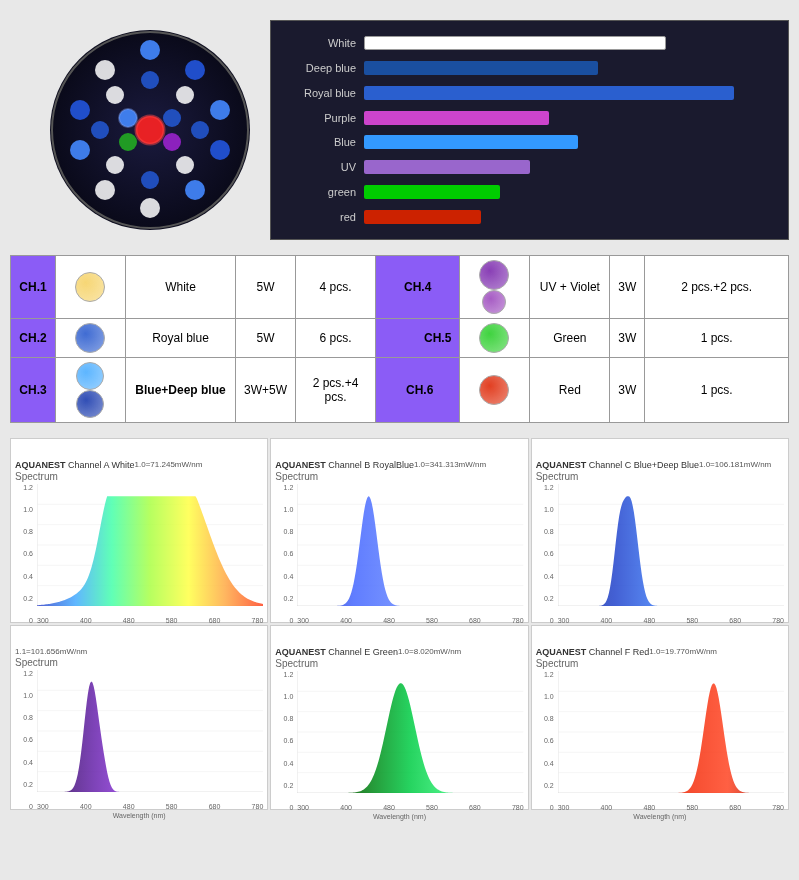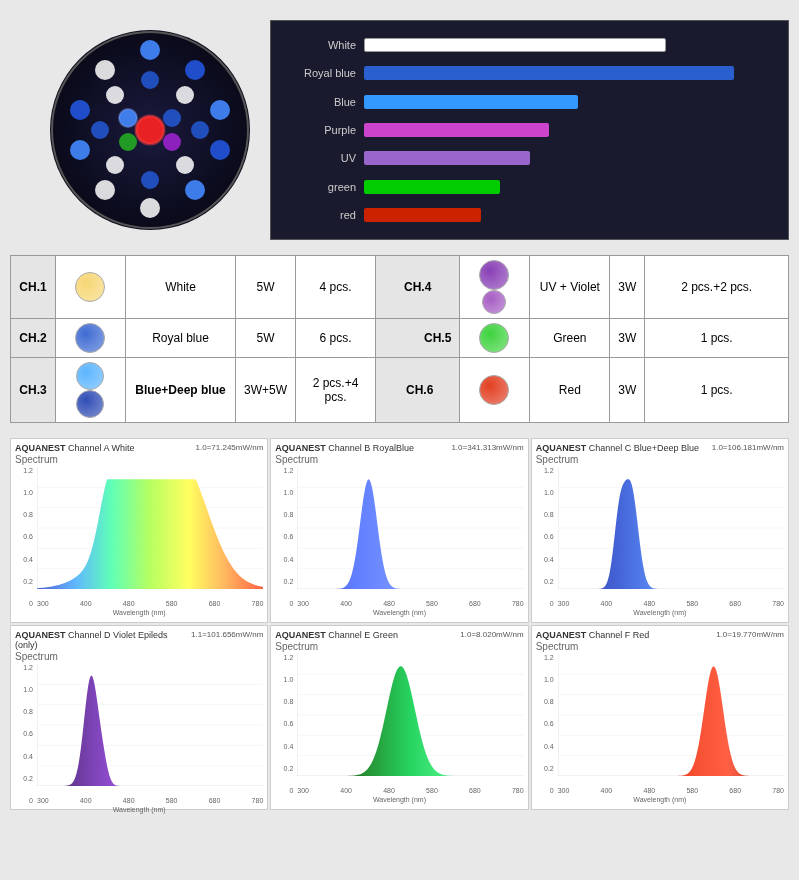--- a/index.html
+++ b/index.html
@@ -73,21 +73,21 @@
     }
     .channel-table td {
       border: 1px solid #999;
       padding: 4px 8px;
       text-align: center;
       vertical-align: middle;
       font-size: 12px;
     }
     .ch-label {
       font-weight: bold;
-      background: #e5e5e5;
+      background: #8b5cf6;
       white-space: nowrap;
     }
     .led-dot {
       display: inline-block;
       border-radius: 50%;
       width: 28px;
       height: 28px;
       vertical-align: middle;
       border: 1px solid #aaa;
     }
@@ -100,23 +100,23 @@
     }
     .graph-cell {
       background: white;
       border: 1px solid #ccc;
       padding: 4px;
       position: relative;
       height: 185px;
     }
     .graph-header {
       display: flex;
-      justify-content: space-between;
       font-size: 9px;
       margin-bottom: 1px;
+      margin-top: 17px;
     }
     .graph-brand {
       font-weight: bold;
       color: #333;
       font-size: 9px;
     }
     .graph-channel {
       font-size: 9px;
       color: #333;
     }
@@ -220,30 +220,34 @@
       <circle cx="78" cy="88" r="9" fill="none" stroke="#88aaff" stroke-width="2" opacity="0.4"></circle>
     </svg>
   </div>
 
   <div class="spectrum-chart-bg" id="spectrum-bars-container">
   <div class="spectrum-row">
         <div class="spectrum-label" style="color: rgb(204, 204, 204);">White</div>
         <div class="spectrum-bar" style="background: rgb(255, 255, 255); width: 62%; border: 1px solid rgb(153, 153, 153);"></div>
       </div>
       <div class="spectrum-row">
+        <div class="spectrum-label" style="color: rgb(204, 204, 204);">Deep blue</div>
+        <div class="spectrum-bar" style="background: rgb(26, 79, 160); width: 48%; border: none;"></div>
+      </div>
+      <div class="spectrum-row">
         <div class="spectrum-label" style="color: rgb(204, 204, 204);">Royal blue</div>
         <div class="spectrum-bar" style="background: rgb(42, 95, 207); width: 76%; border: none;"></div>
       </div>
       <div class="spectrum-row">
+        <div class="spectrum-label" style="color: rgb(204, 204, 204);">Purple</div>
+        <div class="spectrum-bar" style="background: rgb(204, 68, 204); width: 38%; border: none;"></div>
+      </div>
+      <div class="spectrum-row">
         <div class="spectrum-label" style="color: rgb(204, 204, 204);">Blue</div>
         <div class="spectrum-bar" style="background: rgb(51, 153, 255); width: 44%; border: none;"></div>
-      </div>
-      <div class="spectrum-row">
-        <div class="spectrum-label" style="color: rgb(204, 204, 204);">Purple</div>
-        <div class="spectrum-bar" style="background: rgb(204, 68, 204); width: 38%; border: none;"></div>
       </div>
       <div class="spectrum-row">
         <div class="spectrum-label" style="color: rgb(204, 204, 204);">UV</div>
         <div class="spectrum-bar" style="background: rgb(153, 102, 204); width: 34%; border: none;"></div>
       </div>
       <div class="spectrum-row">
         <div class="spectrum-label" style="color: rgb(204, 204, 204);">green</div>
         <div class="spectrum-bar" style="background: rgb(0, 204, 0); width: 28%; border: none;"></div>
       </div>
       <div class="spectrum-row">
@@ -433,21 +437,20 @@
           <span>480</span>
           <span>580</span>
           <span>680</span>
           <span>780</span>
         </div>
       </div>
       <div class="graph-xlabel" style="font-size: 7px; color: rgb(102, 102, 102); text-align: center; margin-top: 2px;">Wavelength (nm)</div>
     </div>
     <div class="graph-cell">
       <div class="graph-header">
-        <div><span class="graph-brand">AQUANEST </span><span class="graph-channel">Channel D Violet Epileds (only)</span></div>
         <div class="graph-value">1.1=101.656mW/nm</div>
       </div>
       <div class="graph-sub">Spectrum</div>
       <div class="graph-area">
         <div class="graph-yaxis">
           <span>1.2</span>
           <span>1.0</span>
           <span>0.8</span>
           <span>0.6</span>
           <span>0.4</span>

